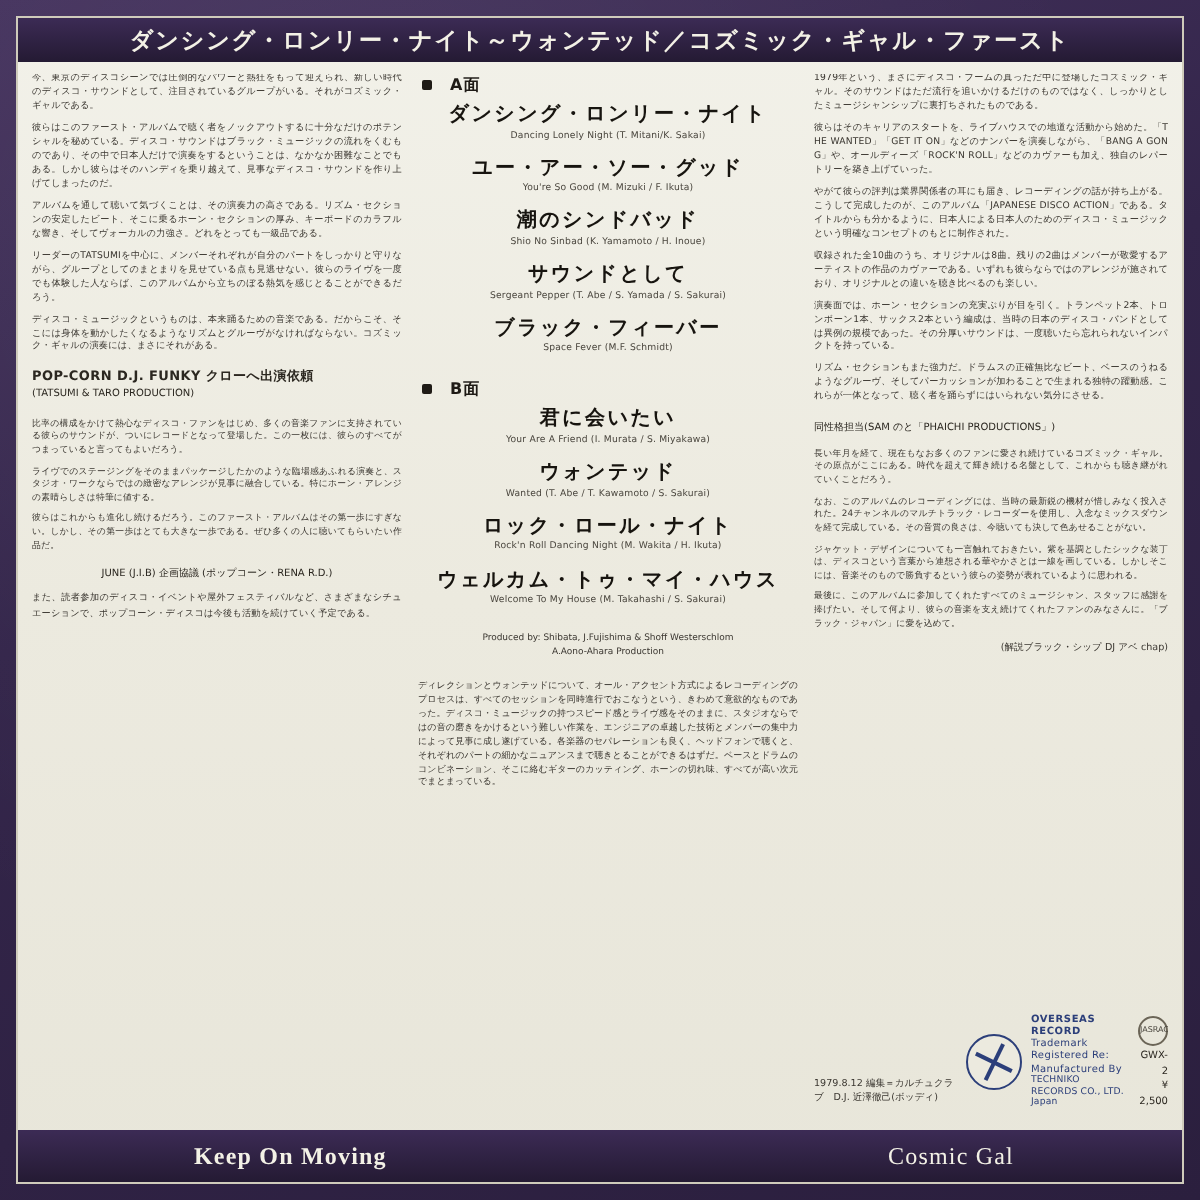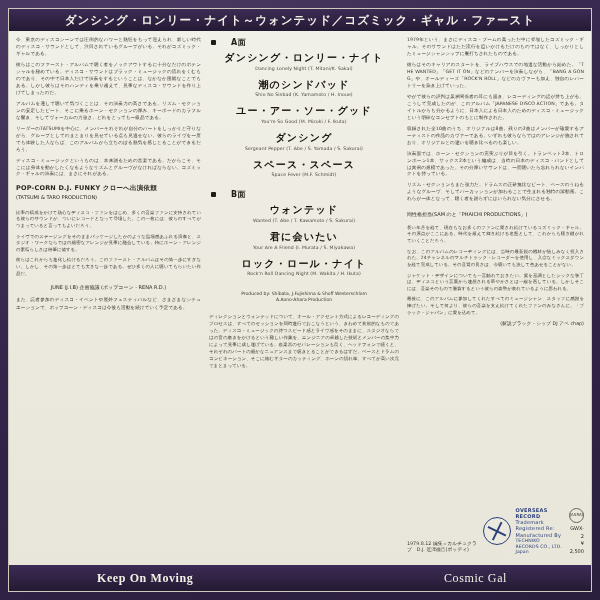--- a/index.html
+++ b/index.html
@@ -109,21 +109,21 @@
     text-align:center;
     font-size:5px;
     color:#2b2720;
     line-height:1.6;
   }
 
   
   .side-head{
     font-size:8px;font-weight:bold;color:#1f1b16;
     margin:0 0 4px 2px;letter-spacing:.5px;
-    display:flex;align-items:center;gap:15px;
+    display:flex;align-items:center;gap:9px;
   }
   .side-head .dot{
     width:5px;height:5px;background:#1f1b16;border-radius:1px;display:inline-block;
   }
   .track{
     margin:0 0 7px 0;text-align:center;
   }
   .track .jp{
     font-size:10px;font-weight:bold;color:#17140f;
     letter-spacing:1.2px;line-height:1.25;
@@ -230,52 +230,56 @@
         <div class="side-head">
           <span class="dot"></span>
           <span>A面</span>
         </div>
 
         <div class="track">
           <div class="jp">ダンシング・ロンリー・ナイト</div>
           <div class="en">Dancing Lonely Night (T. Mitani/K. Sakai)</div>
         </div>
         <div class="track">
+          <div class="jp">ユー・アー・ソー・グッド</div>
+          <div class="en">You're So Good (M. Mizuki / F. Ikuta)</div>
+        </div>
+        <div class="track">
           <div class="jp">潮のシンドバッド</div>
           <div class="en">Shio No Sinbad (K. Yamamoto / H. Inoue)</div>
         </div>
         <div class="track">
-          <div class="jp">ユー・アー・ソー・グッド</div>
-          <div class="en">You're So Good (M. Mizuki / F. Ikuta)</div>
-        </div>
-        <div class="track">
-          <div class="jp">ダンシング</div>
+          <div class="jp">サウンドとして</div>
           <div class="en">Sergeant Pepper (T. Abe / S. Yamada / S. Sakurai)</div>
         </div>
         <div class="track">
-          <div class="jp">スペース・スペース</div>
+          <div class="jp">ブラック・フィーバー</div>
           <div class="en">Space Fever (M.F. Schmidt)</div>
         </div>
 
         <div class="side-head" style="margin-top:4px">
           <span class="dot"></span>
           <span>B面</span>
         </div>
 
         <div class="track">
+          <div class="jp">君に会いたい</div>
+          <div class="en">Your Are A Friend (I. Murata / S. Miyakawa)</div>
+        </div>
+        <div class="track">
           <div class="jp">ウォンテッド</div>
           <div class="en">Wanted (T. Abe / T. Kawamoto / S. Sakurai)</div>
         </div>
         <div class="track">
-          <div class="jp">君に会いたい</div>
-          <div class="en">Your Are A Friend (I. Murata / S. Miyakawa)</div>
-        </div>
-        <div class="track">
           <div class="jp">ロック・ロール・ナイト</div>
           <div class="en">Rock'n Roll Dancing Night (M. Wakita / H. Ikuta)</div>
+        </div>
+        <div class="track">
+          <div class="jp">ウェルカム・トゥ・マイ・ハウス</div>
+          <div class="en">Welcome To My House (M. Takahashi / S. Sakurai)</div>
         </div>
 
         <div class="mid-credits">
           <div>Produced by: Shibata, J.Fujishima &amp; Shoff Westerschlom</div>
           <div>A.Aono-Ahara Production</div>
         </div>
 
         <div class="mid-note">ディレクションとウォンテッドについて、オール・アクセント方式によるレコーディングのプロセスは、すべてのセッションを同時進行でおこなうという、きわめて意欲的なものであった。ディスコ・ミュージックの持つスピード感とライヴ感をそのままに、スタジオならではの音の磨きをかけるという難しい作業を、エンジニアの卓越した技術とメンバーの集中力によって見事に成し遂げている。各楽器のセパレーションも良く、ヘッドフォンで聴くと、それぞれのパートの細かなニュアンスまで聴きとることができるはずだ。ベースとドラムのコンビネーション、そこに絡むギターのカッティング、ホーンの切れ味、すべてが高い次元でまとまっている。</div>
       </div>
 

